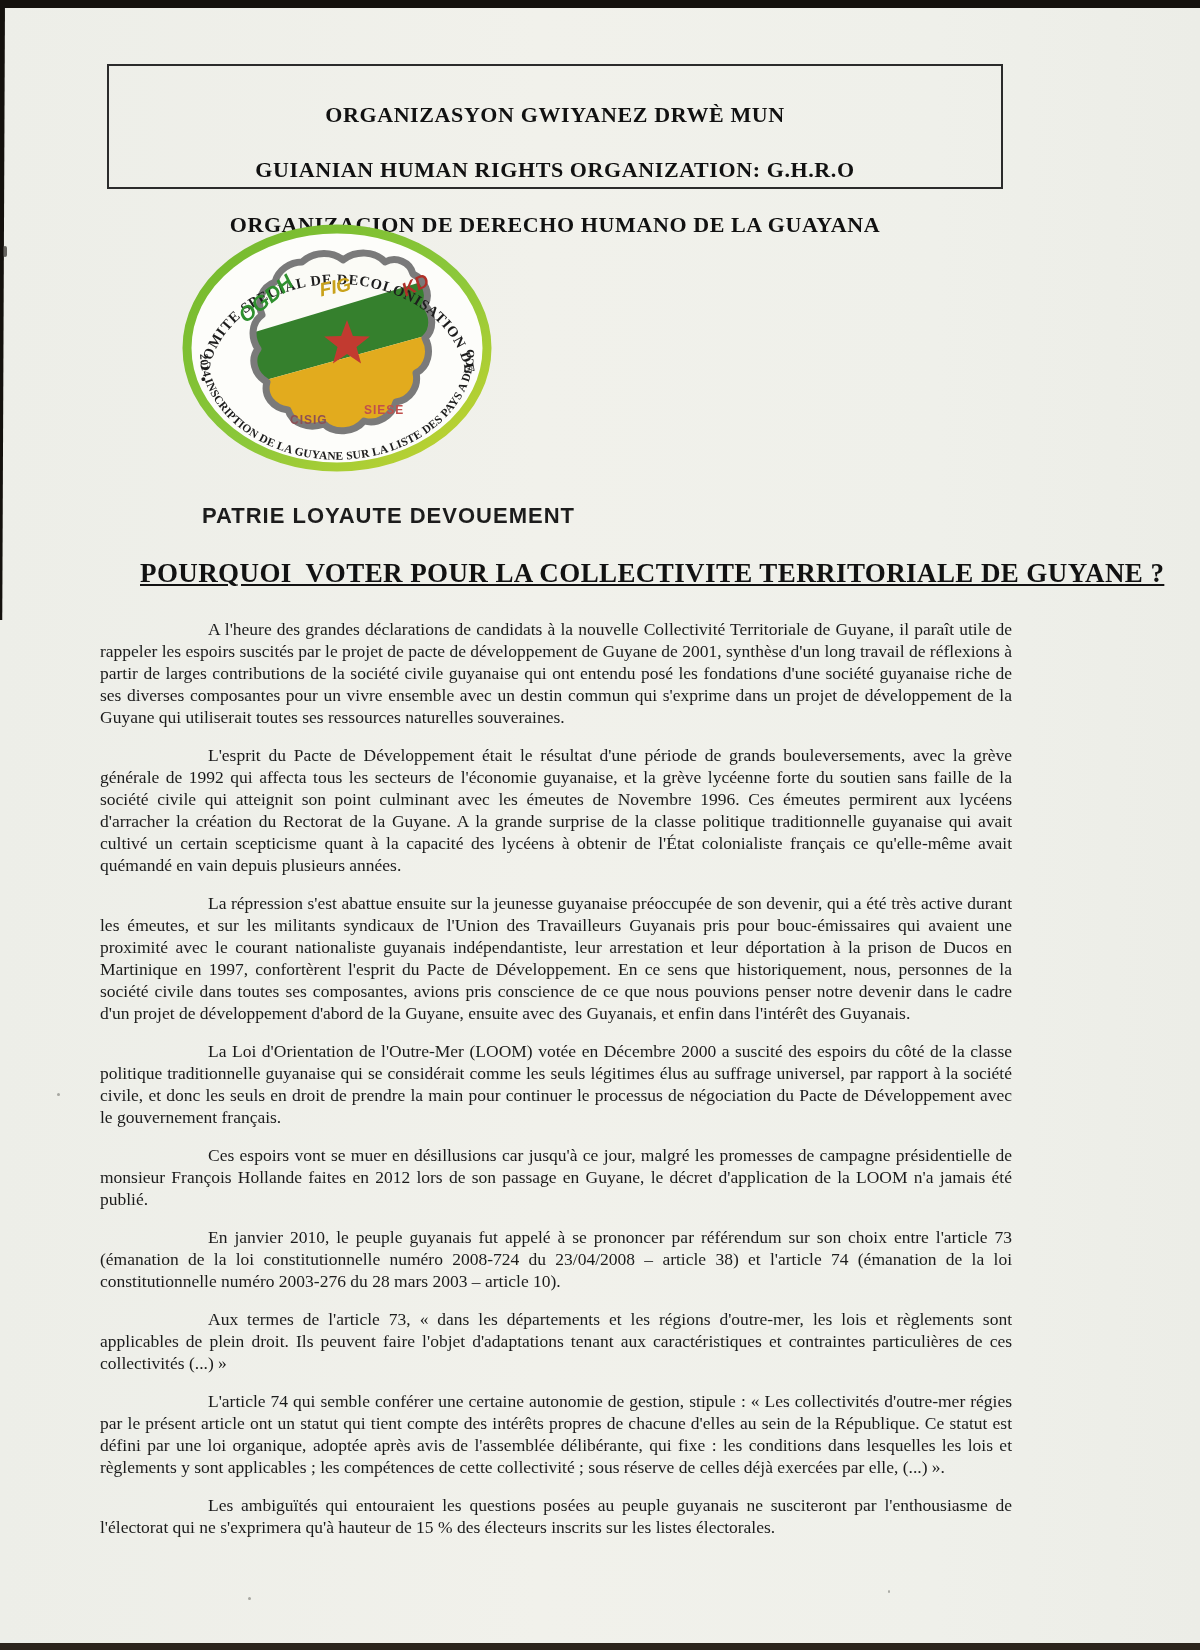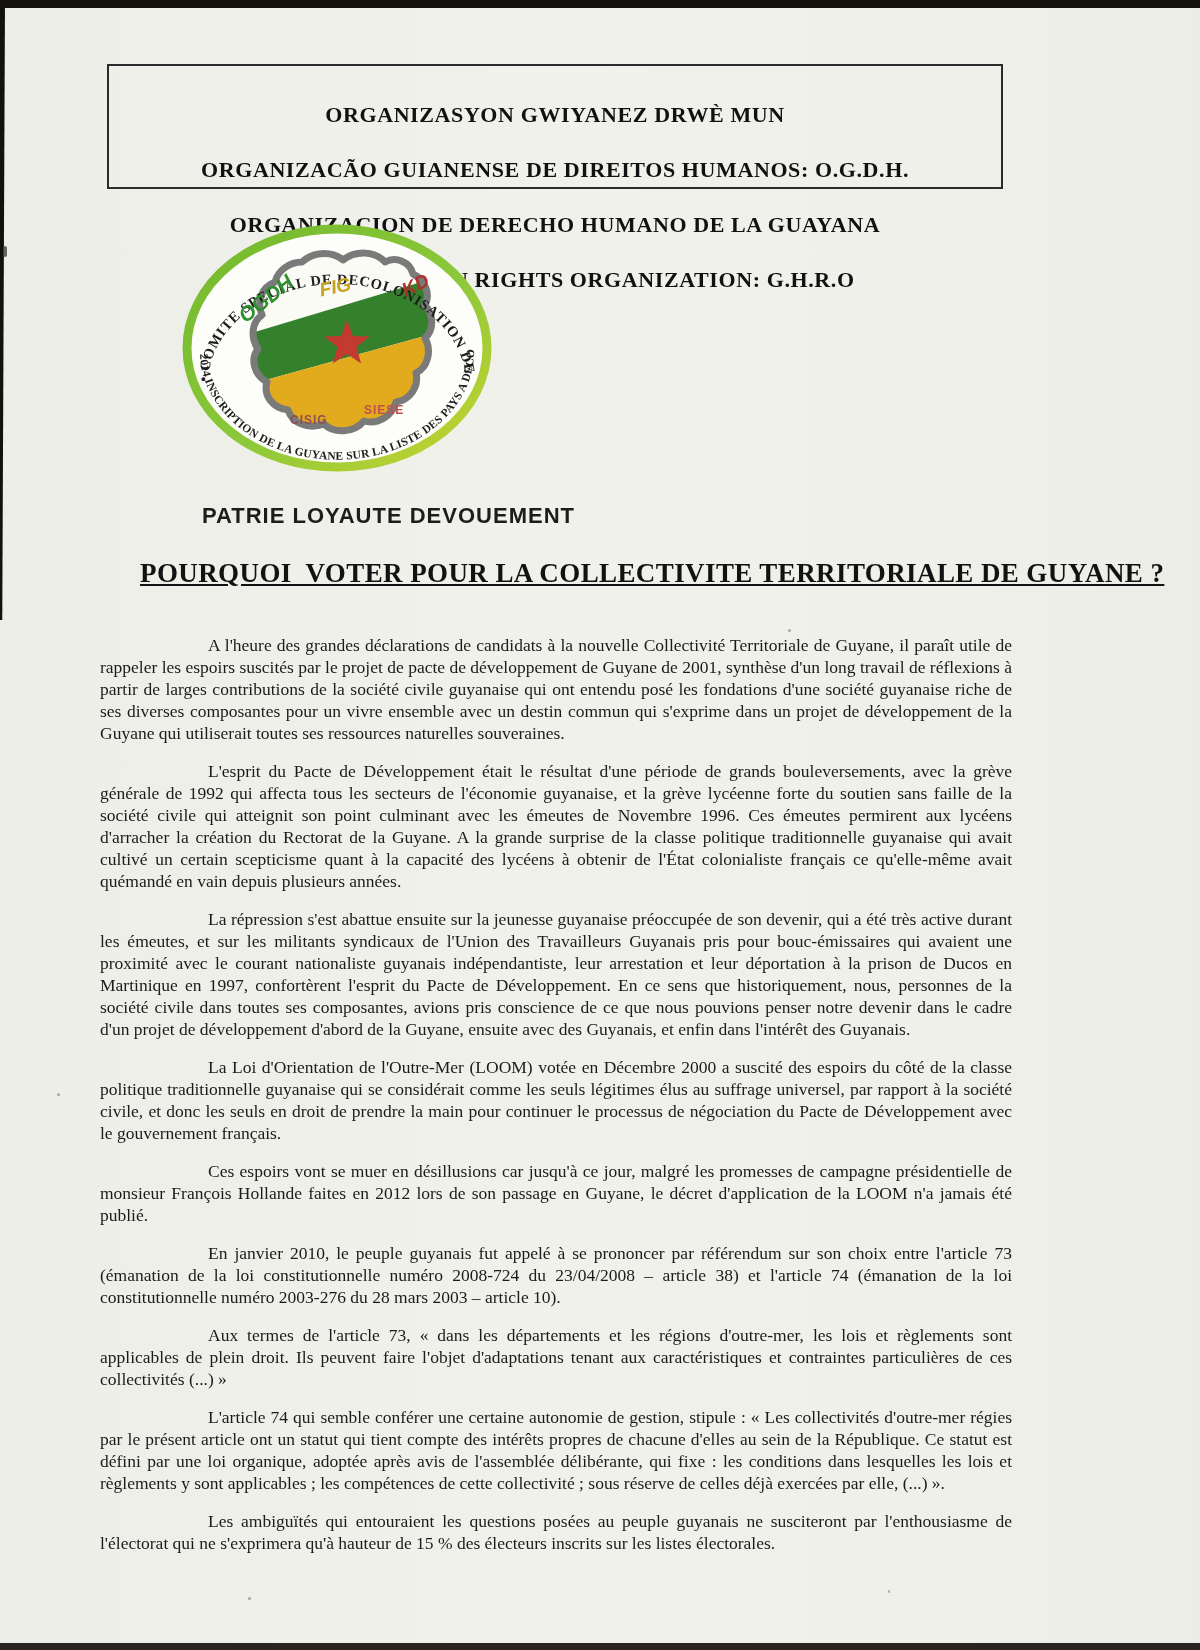--- a/index.html
+++ b/index.html
@@ -42,41 +42,40 @@
     position:absolute; left:140px; top:558px; margin:0;
     font-family:"Liberation Serif", serif; font-weight:bold;
     font-size:27px; letter-spacing:.4px; color:#121212; white-space:pre;text-decoration:underline;
   }
 
   
   .body-text {
     position:absolute; left:100px; top:618px; width:912px;
     font-size:17.5px; line-height:22px; text-align:justify; color:#1b1b1b;
   }
-  .body-text p { margin:16px 0 16px 0; text-indent:108px; }
+  .body-text p { margin:0 0 16px 0; text-indent:108px; }
 </style>
 </head>
 <body>
 
 <div class="page">
 
   <div class="edge-top"></div>
   <div class="edge-left"></div>
   <div class="edge-bottom"></div>
   <div class="speck" style="left:788px;top:629px;width:3px;height:3px;"></div>
   <div class="speck" style="left:57px;top:1093px;width:3px;height:3px;"></div>
   <div class="speck" style="left:248px;top:1597px;width:3px;height:3px;"></div>
   <div class="speck" style="left:888px;top:1590px;width:2px;height:3px;"></div>
   <div class="speck" style="left:3px;top:246px;width:4px;height:11px;border-radius:2px;opacity:.8;background:#44413c;"></div>
 
   <div class="header-box">
     <div class="org-line">ORGANIZASYON GWIYANEZ DRWÈ MUN</div>
-    <div class="org-line">ORGANIZACÃO GUIANENSE DE DIREITOS HUMANOS: O.G.D.H.</div>
+    <div class="org-line">GUIANIAN HUMAN RIGHTS ORGANIZATION: G.H.R.O</div>
     <div class="org-line">ORGANIZACION DE DERECHO HUMANO DE LA GUAYANA</div>
-    <div class="org-line">GUIANIAN HUMAN RIGHTS ORGANIZATION: G.H.R.O</div>
   </div>
 
   <div class="logo-wrap">
     <svg width="310" height="248" viewBox="0 0 310 248">
       <defs>
         <linearGradient id="ringGrad" x1="0" y1="0" x2="1" y2="1">
           <stop offset="0" stop-color="#72b82c"></stop>
           <stop offset="0.55" stop-color="#8cc83a"></stop>
           <stop offset="1" stop-color="#c9d42f"></stop>
         </linearGradient>

